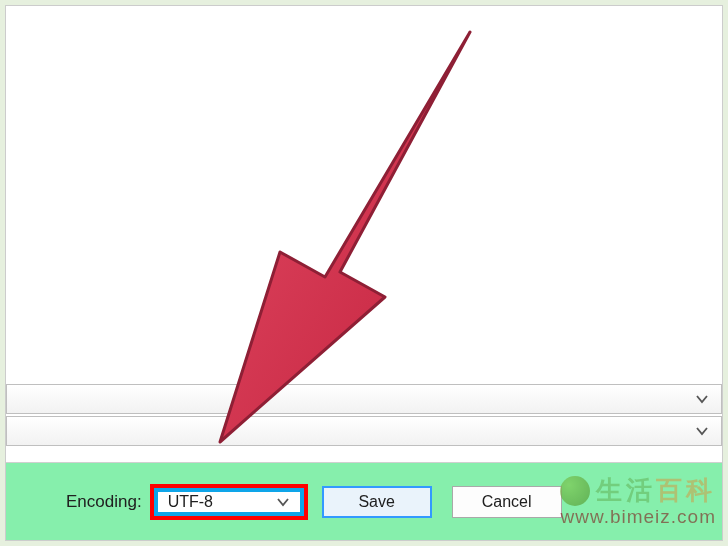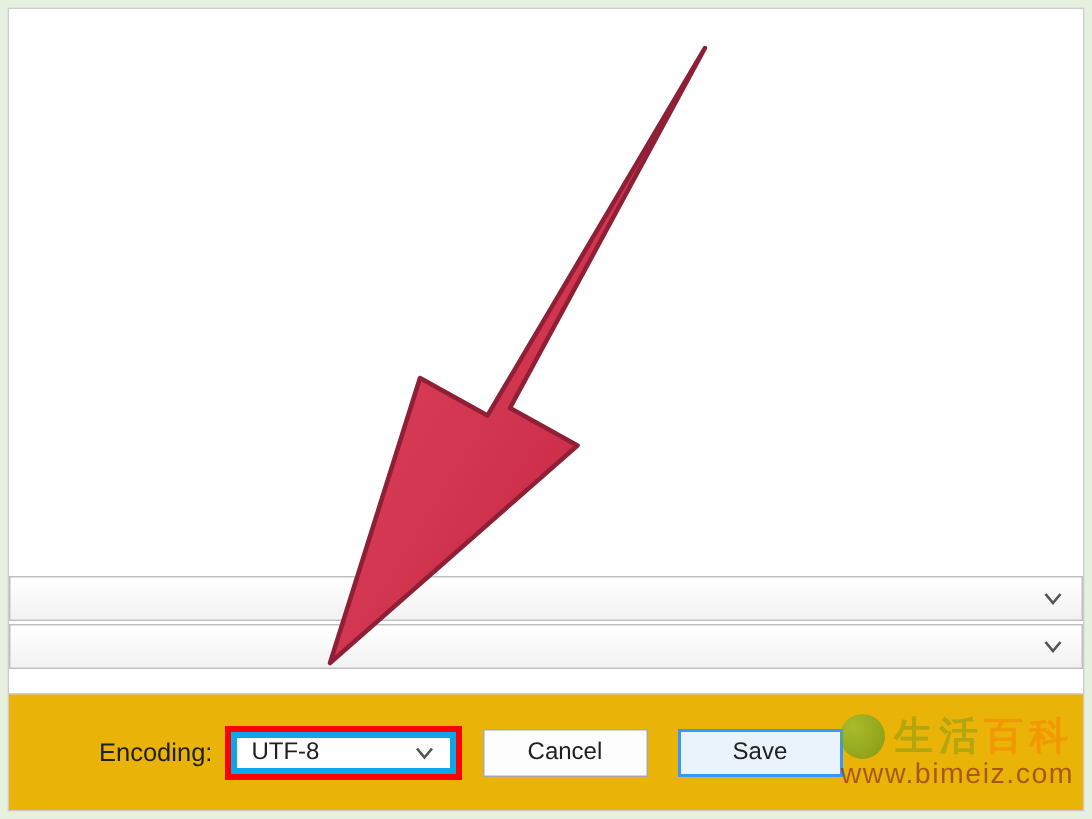--- a/index.html
+++ b/index.html
@@ -52,21 +52,21 @@
       width: 14px;
       height: 14px;
       display: block;
     }
     .bottom-bar {
       position: absolute;
       left: 0;
       right: 0;
       bottom: 0;
       height: 78px;
-      background: #eab308;
+      background: #86efac;
       border-top: 1px solid #d0d0d0;
       display: flex;
       align-items: center;
       padding-left: 60px;
     }
     .encoding-label {
       color: #202020;
       font-size: 17px;
       margin-right: 8px;
     }
@@ -183,26 +183,26 @@
       <div class="encoding-select">
         <span>UTF-8</span>
         <span class="chevron-down">
           <svg viewBox="0 0 14 14">
               <path d="M2 4 L7 10 L12 4" fill="none" stroke="#555" stroke-width="1.8"></path>
             </svg>
         </span>
       </div>
     </div>
 
+    <div class="btn btn-save">
+      <span>Save</span>
+    </div>
+
     <div class="btn">
       <span>Cancel</span>
-    </div>
-
-    <div class="btn btn-save">
-      <span>Save</span>
     </div>
   </div>
 
 </div>
 
 <svg class="arrow-overlay" viewBox="0 0 340 430">
   <defs>
     <linearGradient id="arrGrad" x1="0%" y1="0%" x2="100%" y2="100%">
       <stop offset="0%" stop-color="#e14a63"></stop>
       <stop offset="100%" stop-color="#c3213d"></stop>

